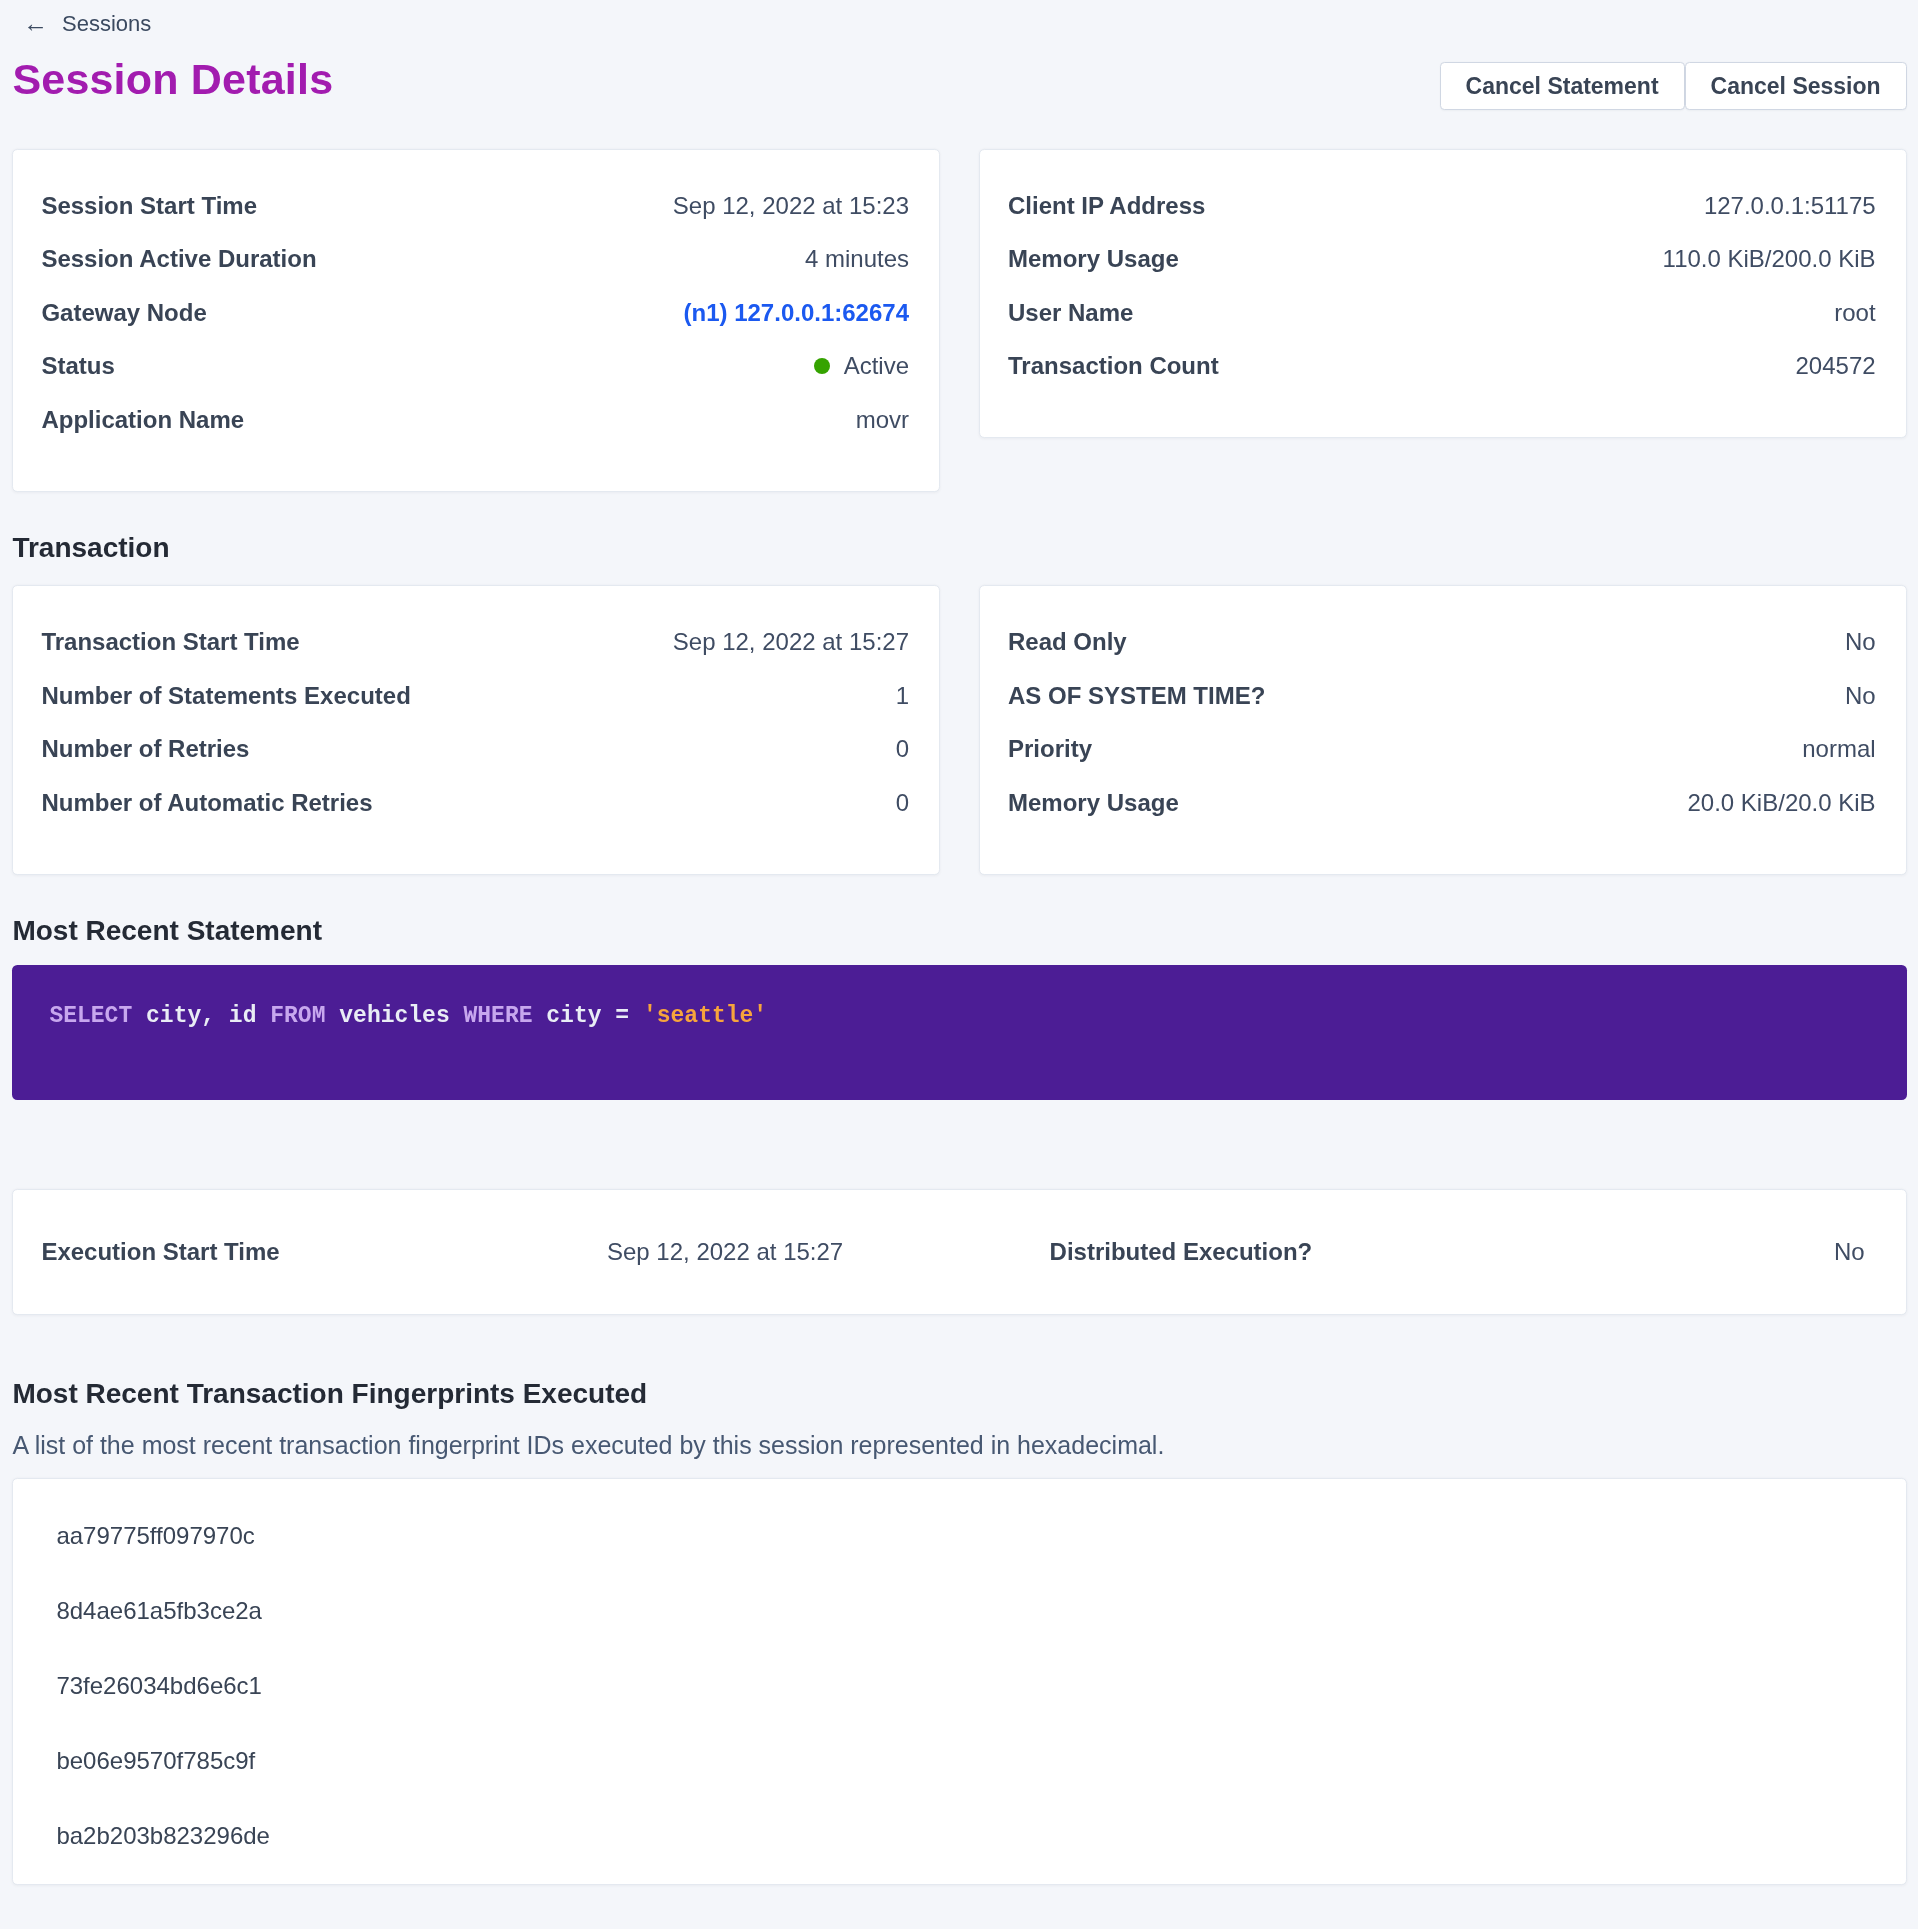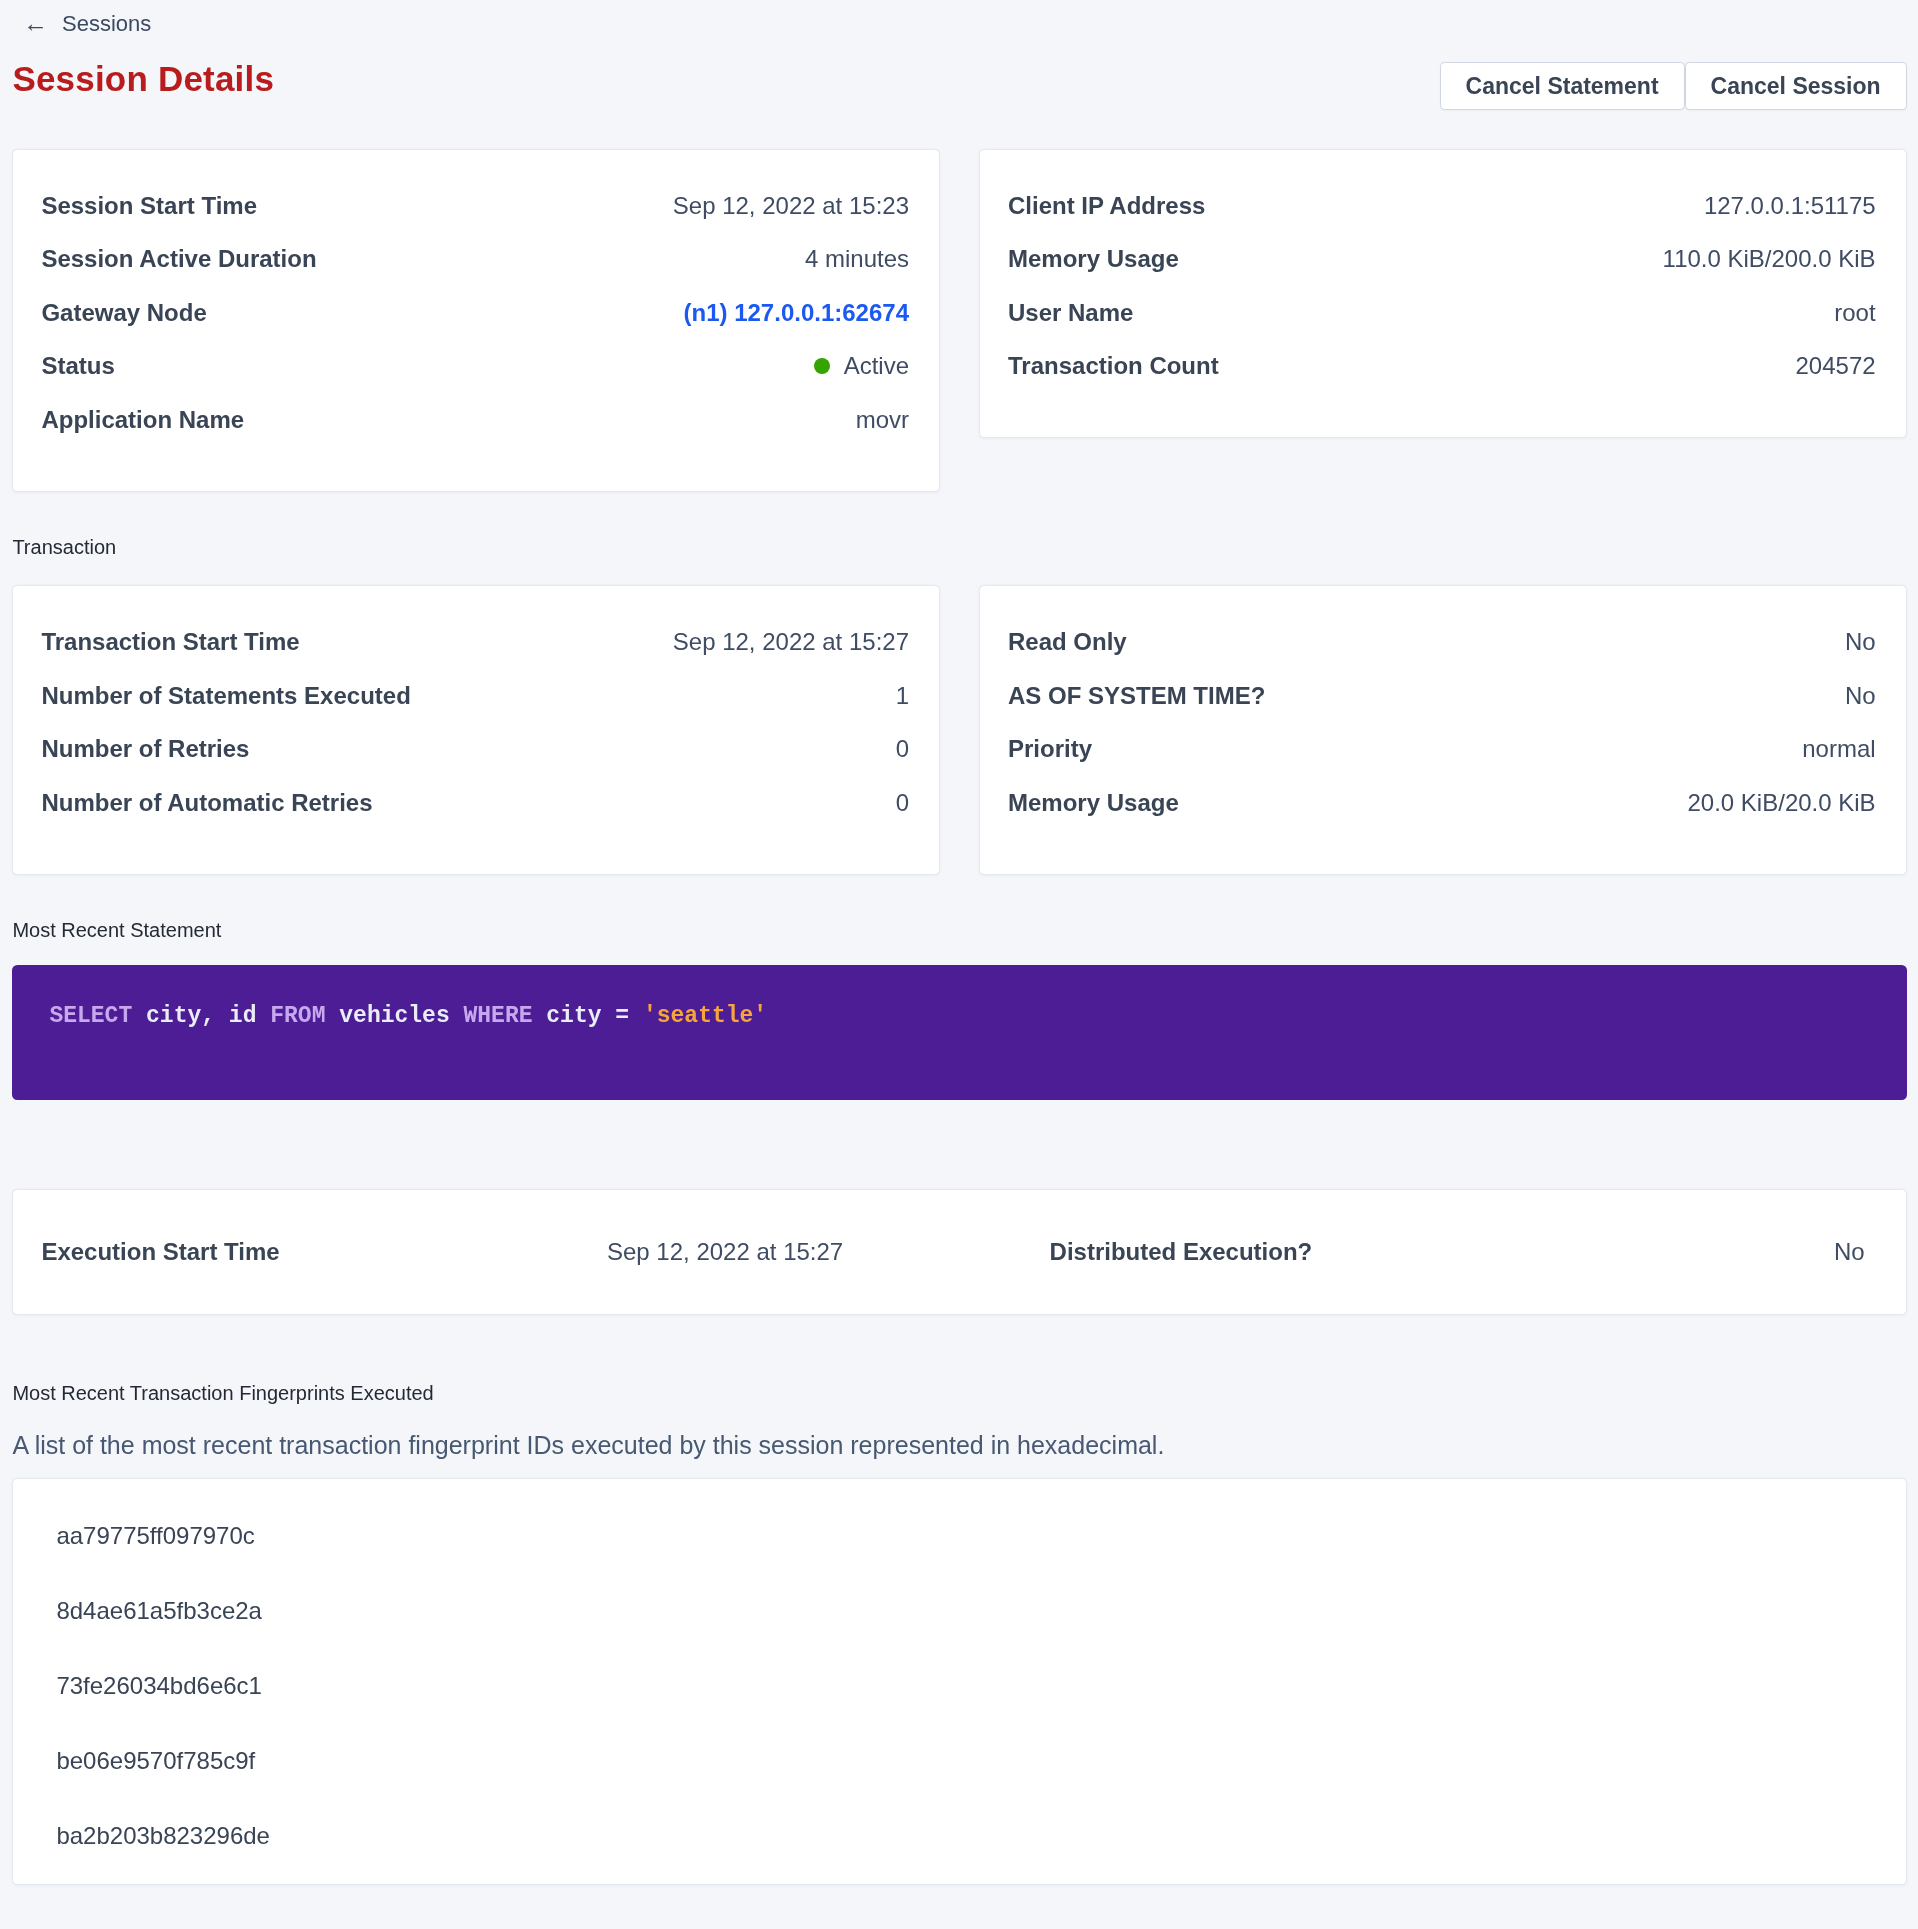--- a/index.html
+++ b/index.html
@@ -16,21 +16,21 @@
   .breadcrumb {
     display: inline-flex; align-items: center; gap: 14px;
     margin-left: 10.6px; margin-top: 1.8px;
     font-size: 22px; color: #3b4a60; line-height: 30px;
     text-decoration: none; cursor: pointer;
   }
   .breadcrumb .arrow { font-size: 25px; line-height: 25px; color: #3b4a60; }
 
   
   .title-row { display: flex; justify-content: space-between; align-items: flex-start; margin-top: 17.7px; }
-  h1.page-title { font-size: 35px; font-weight: 700; color: #b91c1c; line-height: 46px; letter-spacing: 0.2px; }
+  h1.page-title { font-size: 43px; font-weight: 700; color: #a21caf; line-height: 46px; letter-spacing: 0.2px; }
   .actions { display: flex; gap: 0; padding-top: 5.3px; }
   .btn {
     height: 48px; padding: 0 25px;
     background: #ffffff; border: 0.9px solid #d0d7e3; border-radius: 4.4px;
     font-family: "Liberation Sans", sans-serif;
     font-size: 23px; font-weight: 700; color: #394455;
     line-height: 46px; cursor: pointer;
     box-shadow: 0 0.9px 1.8px rgba(33,43,54,0.04);
   }
 
@@ -45,21 +45,21 @@
   .info-card { padding: 39px 30px 55px 28px; }
   .info-row { display: flex; justify-content: space-between; align-items: baseline; line-height: 33px; }
   .info-row + .info-row { margin-top: 20.4px; }
   .info-label { font-size: 24px; font-weight: 700; color: #394455; }
   .info-value { font-size: 24px; font-weight: 400; color: #3f4c63; text-align: right; }
   .link { color: #1b59f0; font-weight: 600; text-decoration: none; cursor: pointer; }
   .status-value { display: inline-flex; align-items: center; gap: 13.3px; }
   .status-dot { width: 16px; height: 16px; border-radius: 50%; background: #35a300; display: inline-block; }
 
   
-  .section-heading { font-size: 20px; font-weight: 400; color: #242a35; line-height: 37px; }
+  .section-heading { font-size: 28px; font-weight: 700; color: #242a35; line-height: 37px; }
   .mt-section { margin-top: 37px; }
   .two-col.txn-grid { margin-top: 19.5px; }
 
   
   .code-block {
     margin-top: 16px; height: 135px; border-radius: 5.3px;
     background: #4c1d95; padding: 35px 37px;
     font-family: "Liberation Mono", "DejaVu Sans Mono", monospace;
     font-size: 23px; font-weight: 700; line-height: 32px;
     white-space: pre; overflow: hidden;

